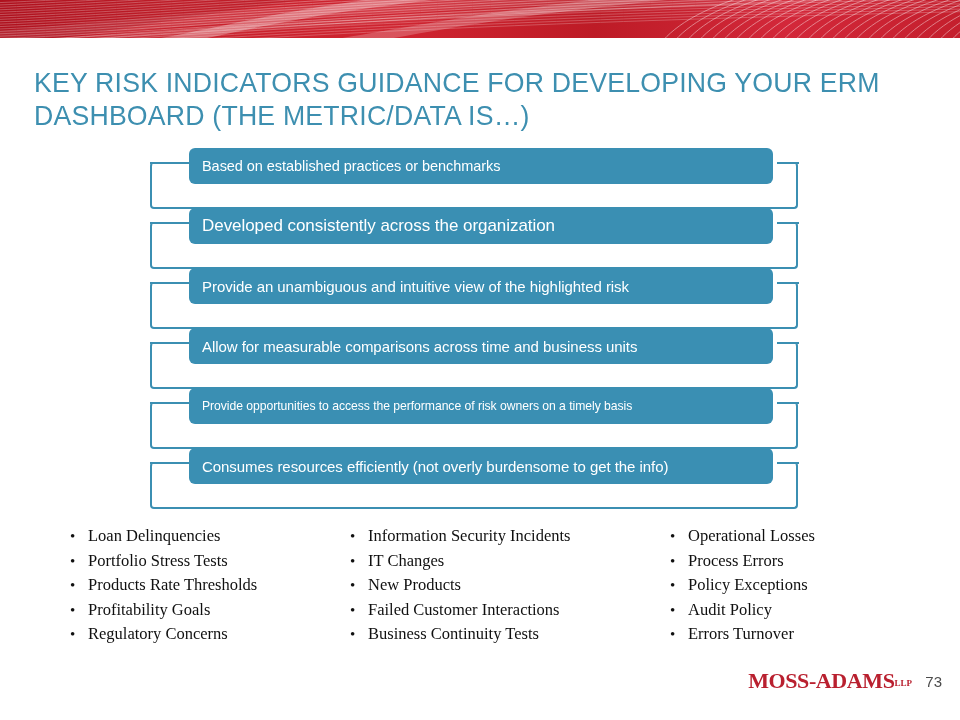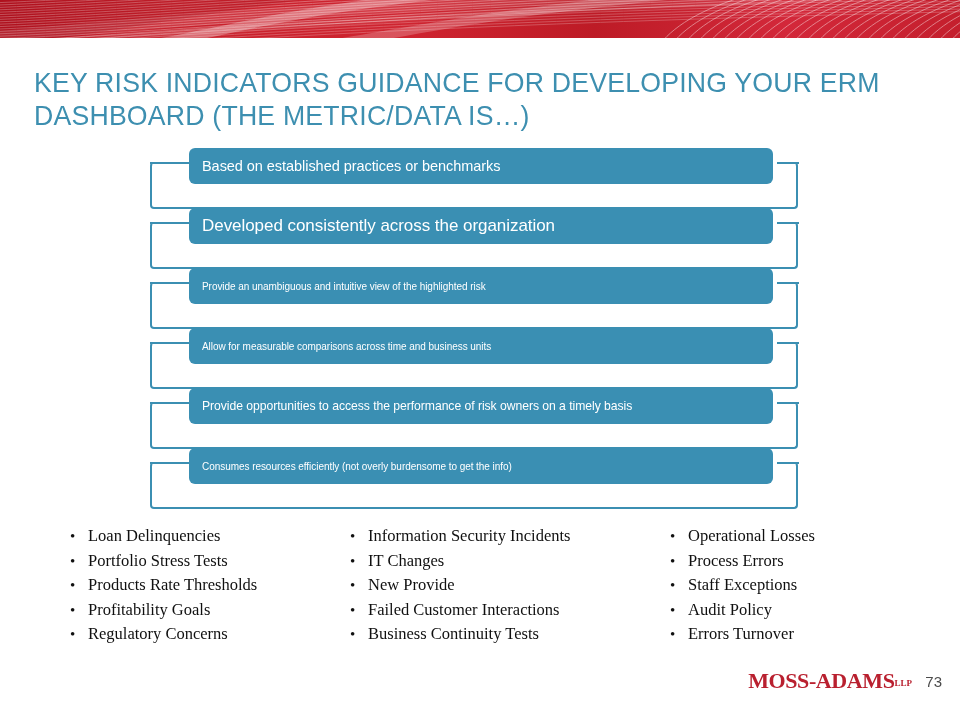--- a/index.html
+++ b/index.html
@@ -96,21 +96,21 @@
     padding: 0 13px;
     color: #ffffff;
     font-family: "Liberation Sans", sans-serif;
     font-size: 14.5px;
     font-weight: 400;
     letter-spacing: -0.05px;
     white-space: nowrap;
     overflow: hidden;
   }
   .pill.sz-lg   { font-size: 17px; }
-  .pill.sz-md   { font-size: 10px; }
+  .pill.sz-md   { font-size: 15px; }
   .pill.sz-sm   { font-size: 12.2px; text-align: right; }
 
   
   #bullets {
     position: absolute;
     left: 0;
     top: 524px;
     width: 960px;
     display: flex;
   }
@@ -332,21 +332,21 @@
     <div class="bitem">
       <span class="bdot">•</span>
       <span class="btxt">Information Security Incidents</span>
     </div>
     <div class="bitem">
       <span class="bdot">•</span>
       <span class="btxt">IT Changes</span>
     </div>
     <div class="bitem">
       <span class="bdot">•</span>
-      <span class="btxt">New Provide</span>
+      <span class="btxt">New Products</span>
     </div>
     <div class="bitem">
       <span class="bdot">•</span>
       <span class="btxt">Failed Customer Interactions</span>
     </div>
     <div class="bitem">
       <span class="bdot">•</span>
       <span class="btxt">Business Continuity Tests</span>
     </div>
   </div>
@@ -355,21 +355,21 @@
     <div class="bitem">
       <span class="bdot">•</span>
       <span class="btxt">Operational Losses</span>
     </div>
     <div class="bitem">
       <span class="bdot">•</span>
       <span class="btxt">Process Errors</span>
     </div>
     <div class="bitem">
       <span class="bdot">•</span>
-      <span class="btxt">Staff Exceptions</span>
+      <span class="btxt">Policy Exceptions</span>
     </div>
     <div class="bitem">
       <span class="bdot">•</span>
       <span class="btxt">Audit Policy</span>
     </div>
     <div class="bitem">
       <span class="bdot">•</span>
       <span class="btxt">Errors Turnover</span>
     </div>
   </div>

